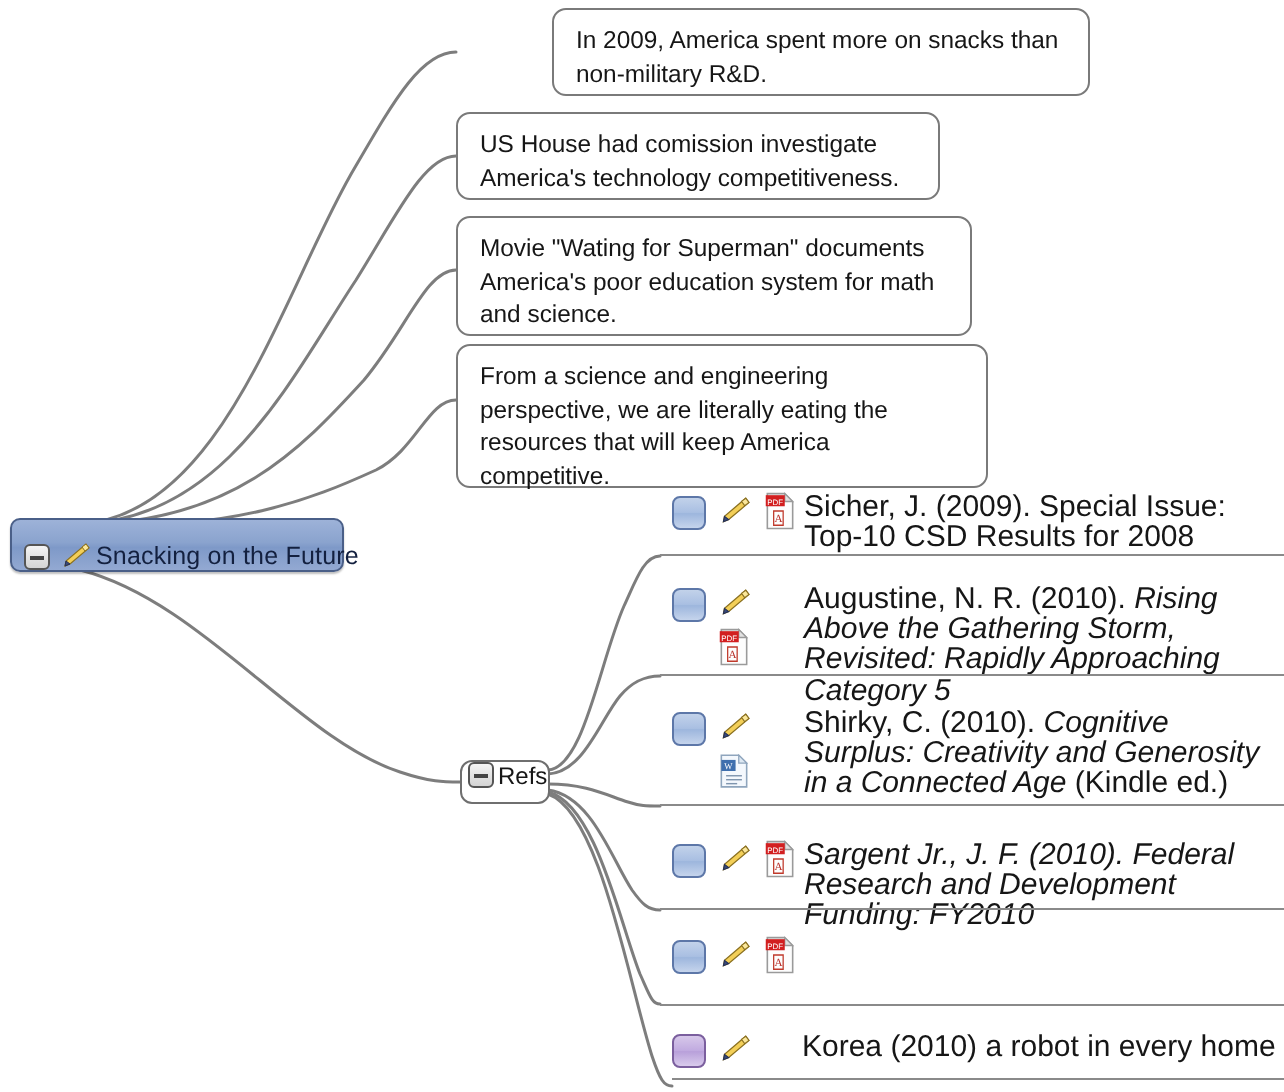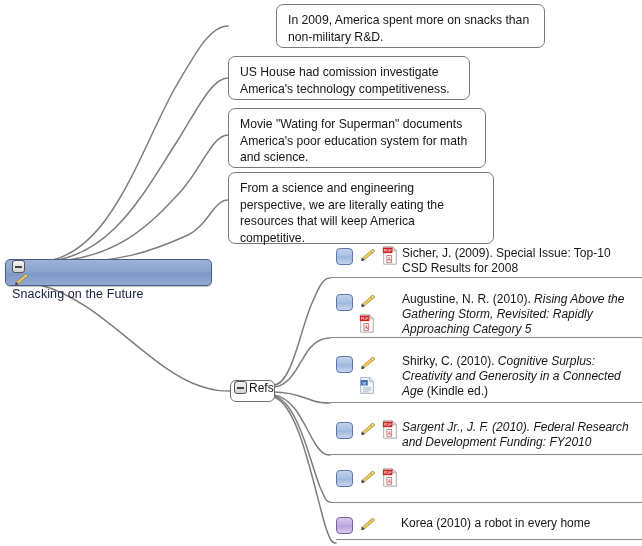--- a/index.html
+++ b/index.html
@@ -29,31 +29,30 @@
     width: 642px;
     height: 546px;
     pointer-events: none;
   }
 
   
   .root-node {
     position: absolute;
     left: 5px;
     top: 259px;
-    width: 207px;
+    width: 167px;
     height: 27px;
     box-sizing: border-box;
     border: 1px solid #4a5f88;
     border-radius: 5px;
     background: linear-gradient(to bottom, #9db2d8 0%, #8aa3ce 45%, #7e99c8 55%, #93a9d2 100%);
     display: flex;
-    align-items: flex-start;
+    align-items: flex-end;
     padding: 0 6px;
     box-shadow: 0 1px 1px rgba(0,0,0,0.25);
-    flex-direction: column;
   }
   .root-label {
     font-size: 12.5px;
     color: #13203f;
     white-space: nowrap;
     letter-spacing: 0.1px;
   }
 
   
   .collapse-toggle {
@@ -126,21 +125,21 @@
     width: 17px;
     height: 15px;
   }
   .doc-icon {
     position: absolute;
     width: 16px;
     height: 19px;
   }
   .ref-text {
     position: absolute;
-    font-size: 12px;
+    font-size: 15px;
     line-height: 15.2px;
     color: #161616;
   }
   .ref-text i {
     font-style: italic;
   }
   .ref-underline {
     position: absolute;
     height: 0;
     border-top: 1.4px solid #8a8a8a;

